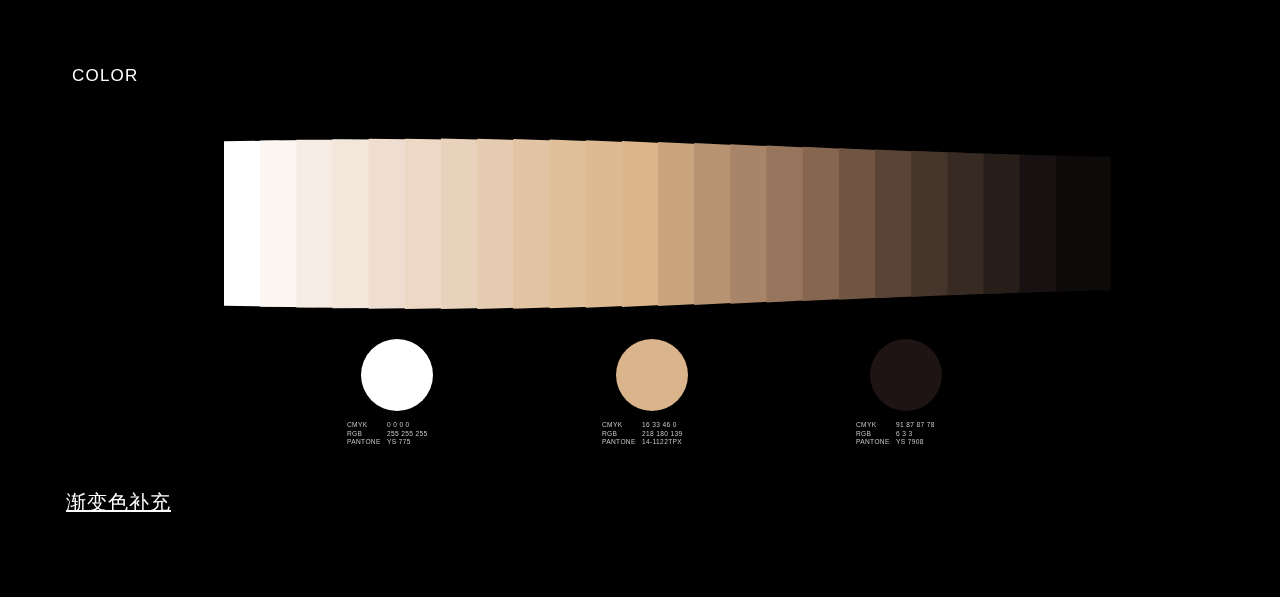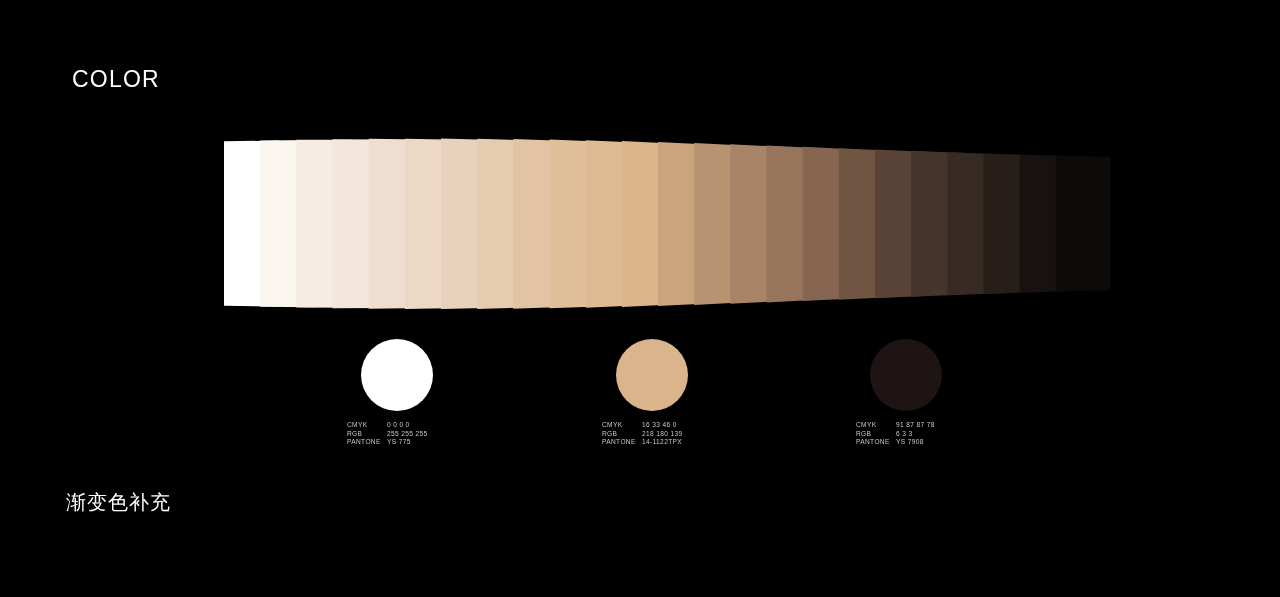--- a/index.html
+++ b/index.html
@@ -16,36 +16,37 @@
     font-family: "Liberation Sans", "DejaVu Sans", sans-serif;
     background: #000000;
   }
 
   
   #page-title {
     position: absolute;
     left: 72px;
     top: 66px;
     color: #ffffff;
-    font-size: 23px;
+    font-size: 17px;
     letter-spacing: 1.2px;
     font-weight: 400;
     white-space: nowrap;
   }
 
   
   #footer-caption {
     position: absolute;
     left: 66px;
     top: 489px;
     color: #ffffff;
     font-size: 20px;
     letter-spacing: 1px;
     font-weight: 400;
     white-space: nowrap;
+    text-decoration: underline;
   }
 
   
   #gradient-fan {
     position: absolute;
     left: 0px;
     top: 130px;
     width: 1280px;
     height: 195px;
   }

